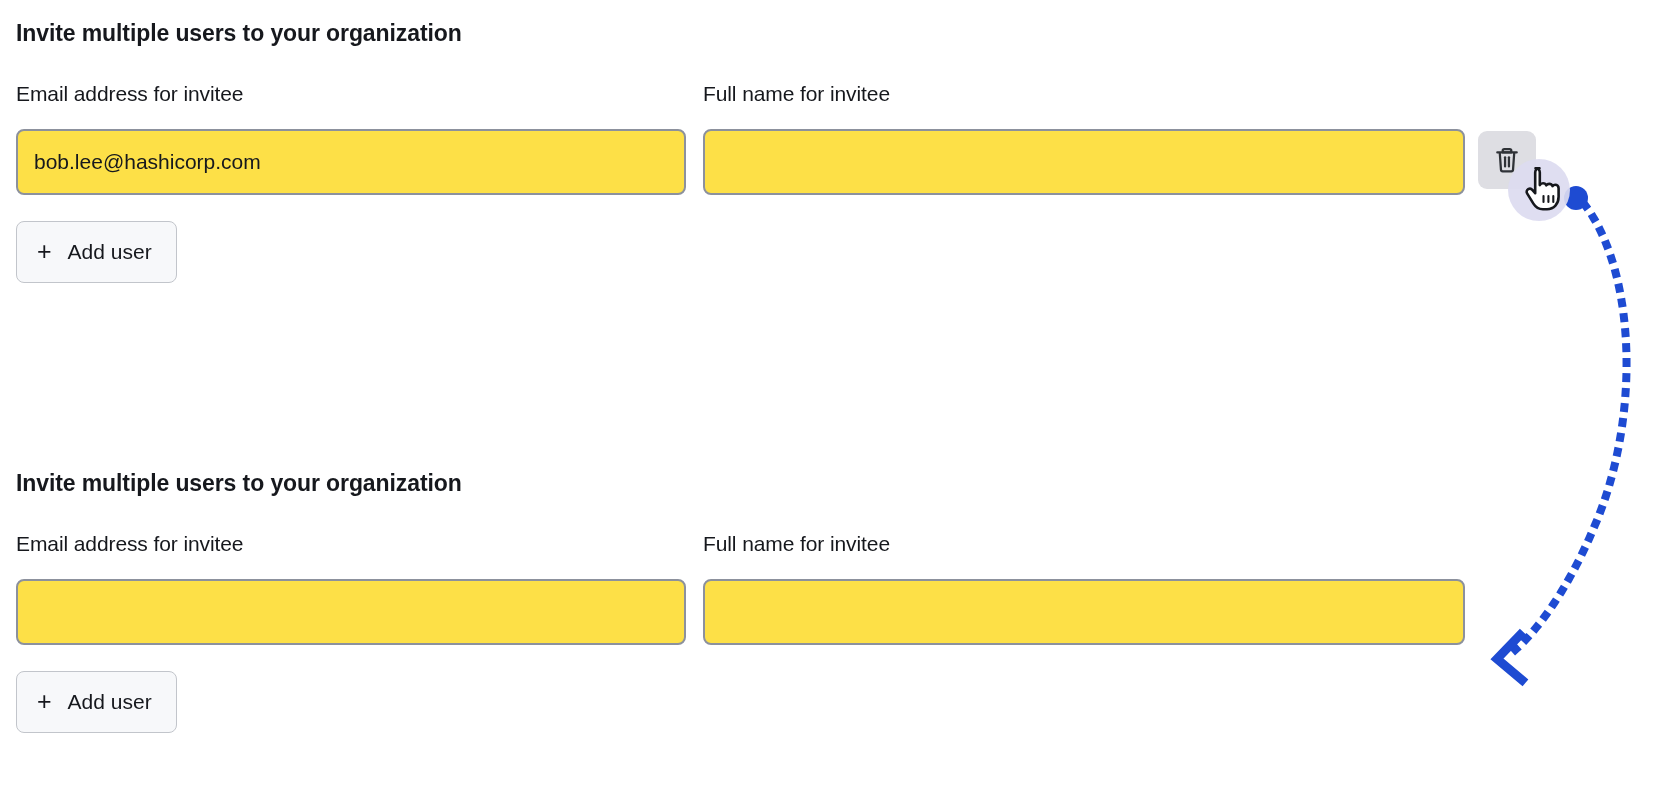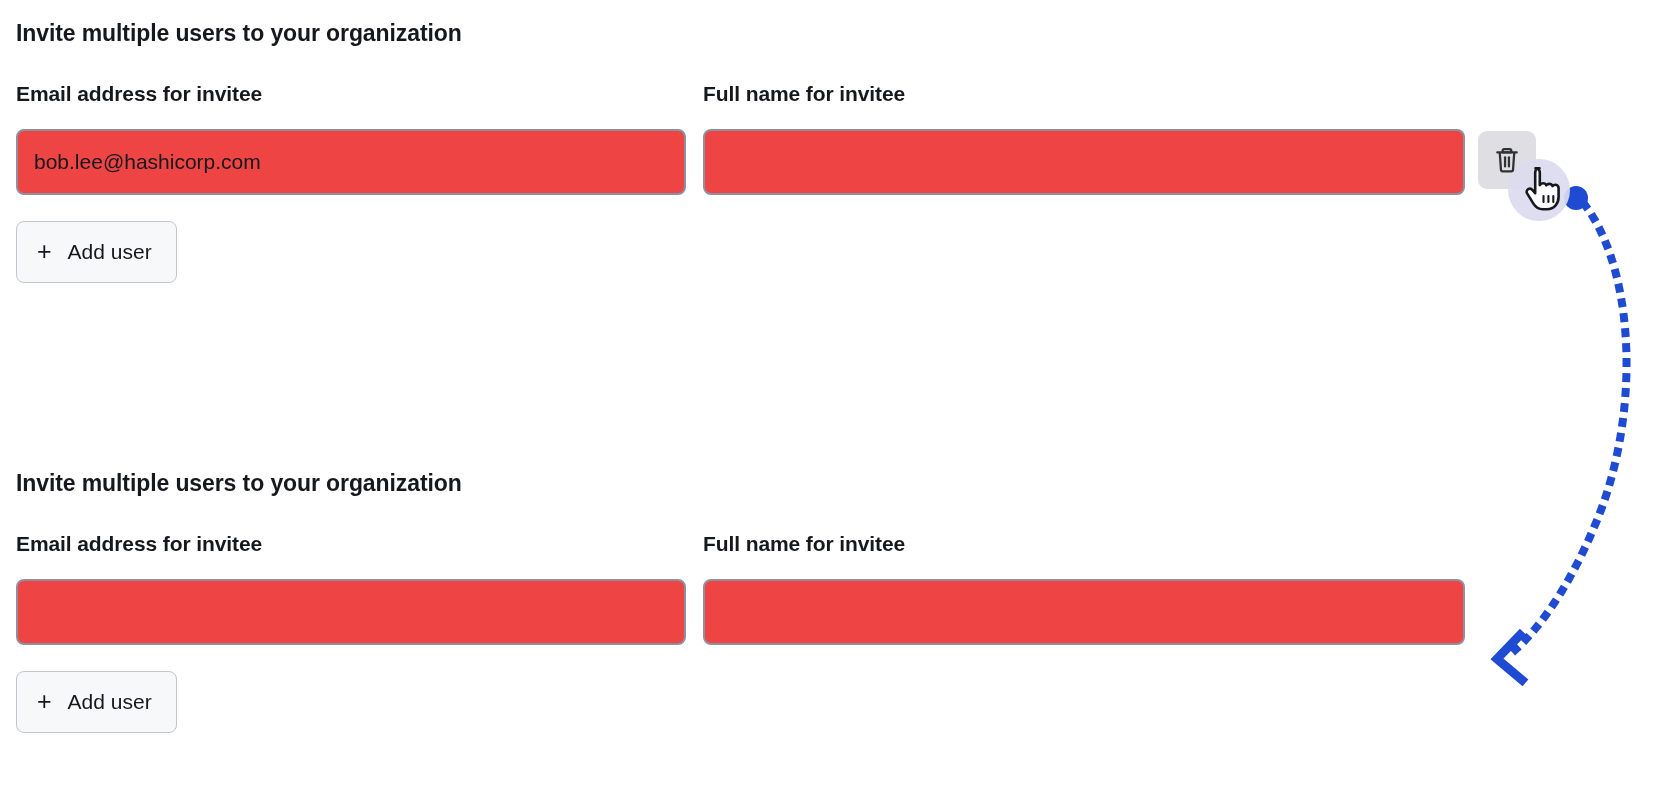--- a/index.html
+++ b/index.html
@@ -34,33 +34,33 @@
     font-size: 23px;
     font-weight: 700;
     color: #16181d;
     letter-spacing: -0.1px;
     white-space: nowrap;
   }
 
   .field-label {
     position: absolute;
     font-size: 21px;
-    font-weight: 700;
+    font-weight: 400;
     color: #16181d;
     letter-spacing: -0.1px;
     white-space: nowrap;
   }
 
   .text-input {
     position: absolute;
     box-sizing: border-box;
     height: 66px;
     border: 2px solid #8c919d;
     border-radius: 8px;
-    background: #ef4444;
+    background: #fde047;
     font-family: "Liberation Sans", sans-serif;
     font-size: 21px;
     color: #16181d;
     padding: 0 16px;
     outline: none;
   }
   .text-input::placeholder { color: #8c919d; }
 
   
   .icon-button {

